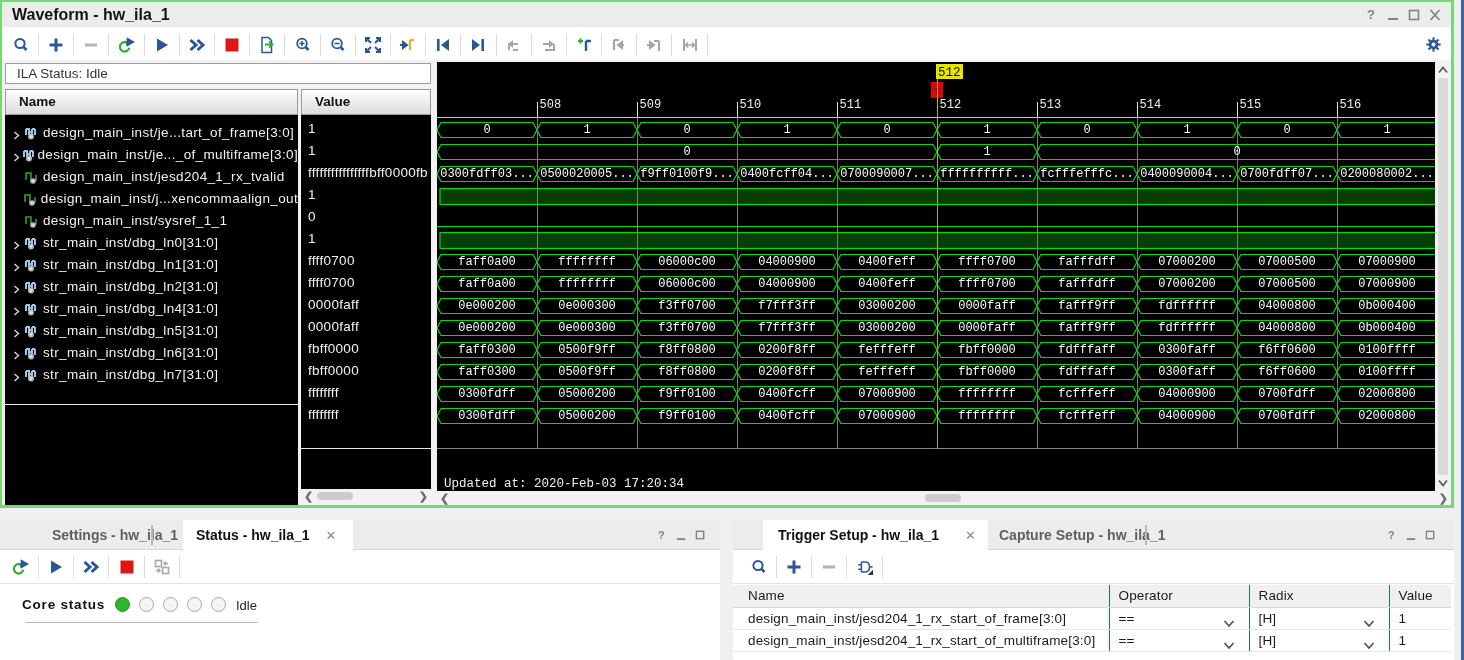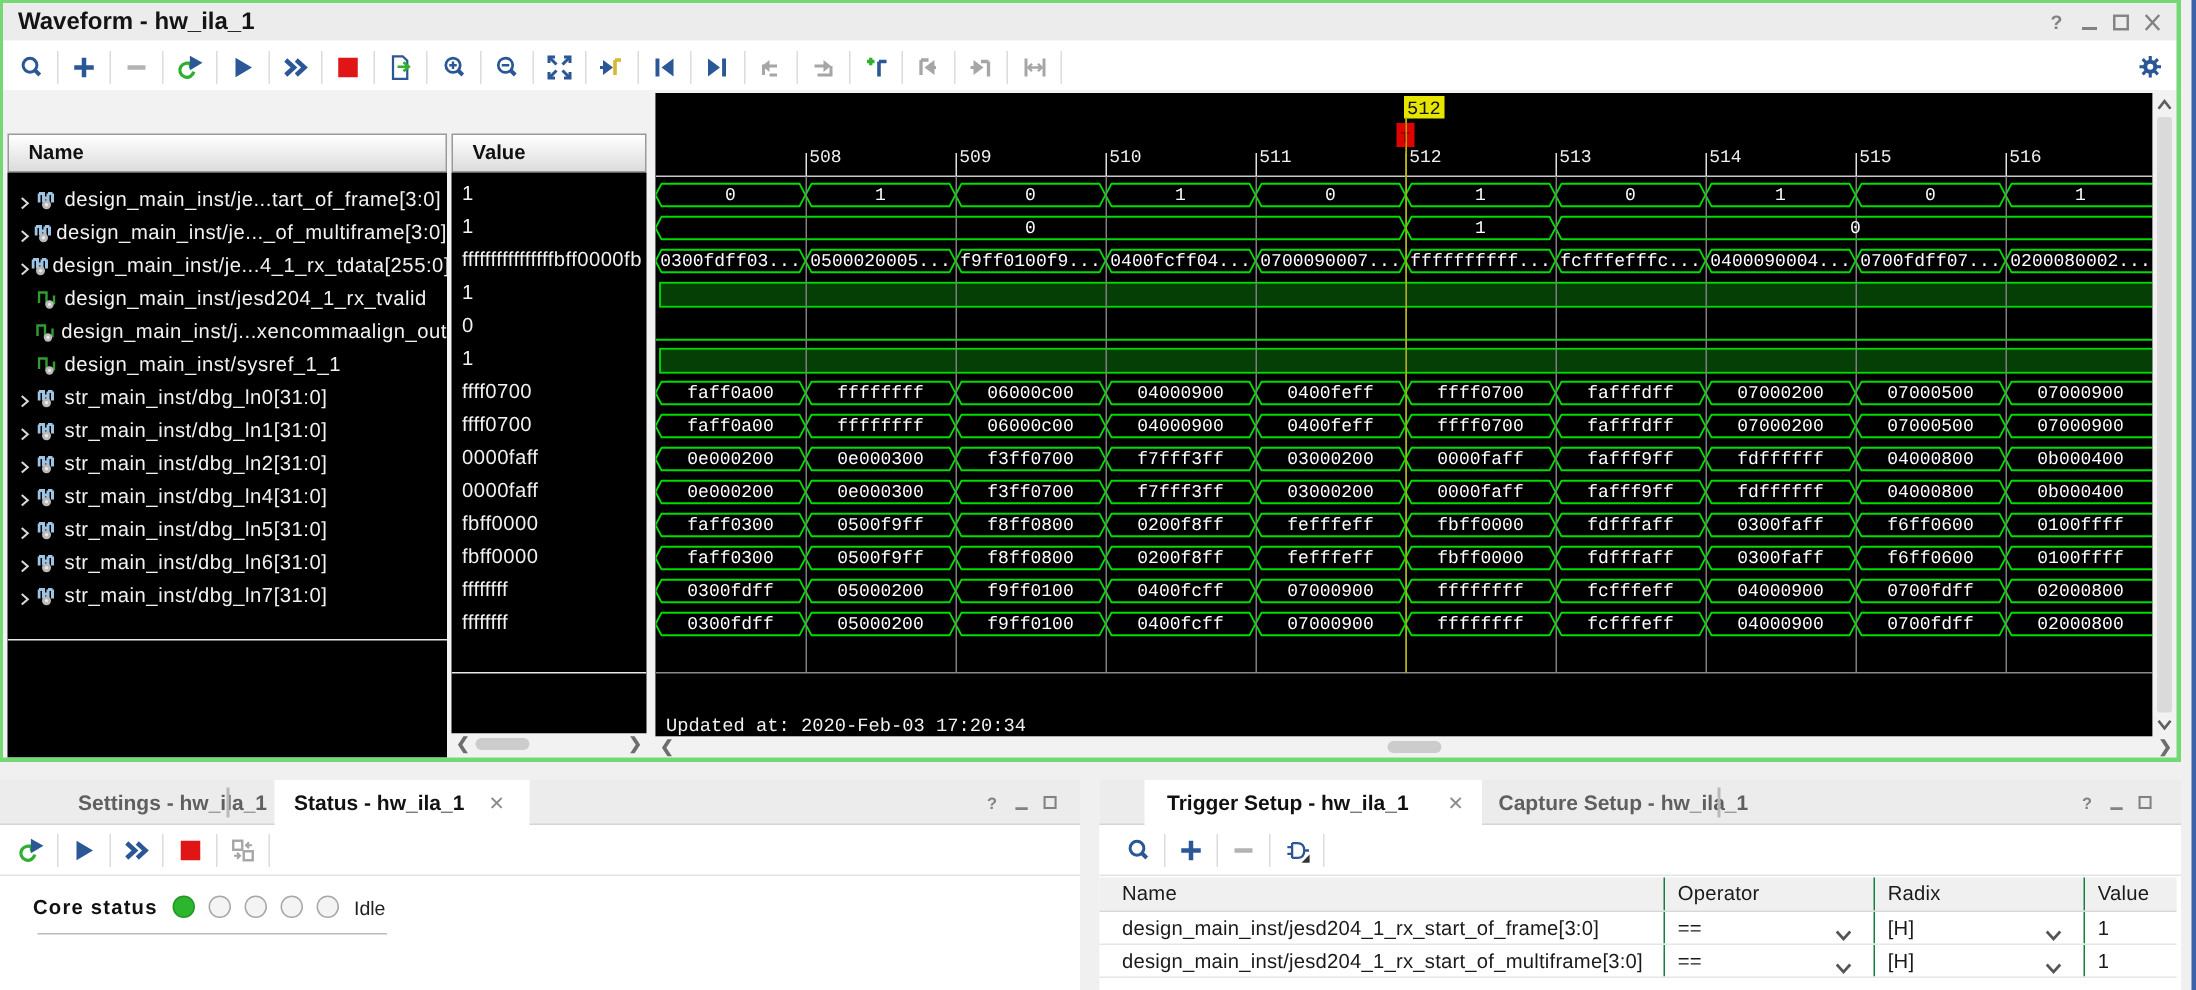--- a/index.html
+++ b/index.html
@@ -240,20 +240,23 @@
         <rect x="7.9" y="1.4" width="2.2" height="3.2" fill="#2b5796" transform="rotate(45 9 9)"></rect>
         <rect x="7.9" y="1.4" width="2.2" height="3.2" fill="#2b5796" transform="rotate(90 9 9)"></rect>
         <rect x="7.9" y="1.4" width="2.2" height="3.2" fill="#2b5796" transform="rotate(135 9 9)"></rect>
         <rect x="7.9" y="1.4" width="2.2" height="3.2" fill="#2b5796" transform="rotate(180 9 9)"></rect>
         <rect x="7.9" y="1.4" width="2.2" height="3.2" fill="#2b5796" transform="rotate(225 9 9)"></rect>
         <rect x="7.9" y="1.4" width="2.2" height="3.2" fill="#2b5796" transform="rotate(270 9 9)"></rect>
         <rect x="7.9" y="1.4" width="2.2" height="3.2" fill="#2b5796" transform="rotate(315 9 9)"></rect>
         <circle cx="9" cy="9" r="2.1" fill="#fff"></circle>
       </svg>
 
+  <div class="abs" id="ilabox">
+        <span>ILA Status: Idle</span>
+      </div>
   <div class="abs hdr" id="hdrname">
         <span>Name</span>
       </div>
   <div class="abs hdr" id="hdrval">
         <span>Value</span>
       </div>
   <div class="abs" id="namecol">
         <div class="nrow">
           <span class="ar">
             <svg width="9" height="9" viewBox="0 0 9 9">
@@ -276,35 +279,20 @@
             </svg>
           </span>
           <span class="ic">
             <svg width="13" height="13" viewBox="0 0 13 13">
               <path d="M1,2 L1,8 M1,2 L4,2 L4,8 M4,5 L7,5 M7,2 L7,8 M7,2 L10,2 M10,2 L10,8" stroke="#9ec4e4" stroke-width="2" fill="none"></path>
               <circle cx="6" cy="9.5" r="3" fill="#b9b9b9"></circle>
               <circle cx="6" cy="9.5" r="1.2" fill="#e8e8e8"></circle>
             </svg>
           </span>
           <span class="nm">design_main_inst/je..._of_multiframe[3:0]</span>
-        </div>
-<div class="nrow">
-          <span class="ar">
-            <svg width="9" height="9" viewBox="0 0 9 9">
-              <path d="M2.5,1 L6.5,4.5 L2.5,8" stroke="#d8d8d8" stroke-width="1.4" fill="none"></path>
-            </svg>
-          </span>
-          <span class="ic">
-            <svg width="13" height="13" viewBox="0 0 13 13">
-              <path d="M1,2 L1,8 M1,2 L4,2 L4,8 M4,5 L7,5 M7,2 L7,8 M7,2 L10,2 M10,2 L10,8" stroke="#9ec4e4" stroke-width="2" fill="none"></path>
-              <circle cx="6" cy="9.5" r="3" fill="#b9b9b9"></circle>
-              <circle cx="6" cy="9.5" r="1.2" fill="#e8e8e8"></circle>
-            </svg>
-          </span>
-          <span class="nm">design_main_inst/je...4_1_rx_tdata[255:0]</span>
         </div>
 <div class="nrow">
           <span class="ar">
             <span style="display:inline-block;width:9px"></span>
           </span>
           <span class="ic">
             <svg width="13" height="13" viewBox="0 0 13 13">
               <path d="M1,9 L1,2 L6,2 L6,9 L11,9 L11,4" stroke="#2f9e2f" stroke-width="1.6" fill="none"></path>
               <circle cx="8" cy="10" r="2.8" fill="#b9b9b9"></circle>
               <circle cx="8" cy="10" r="1.1" fill="#e8e8e8"></circle>

